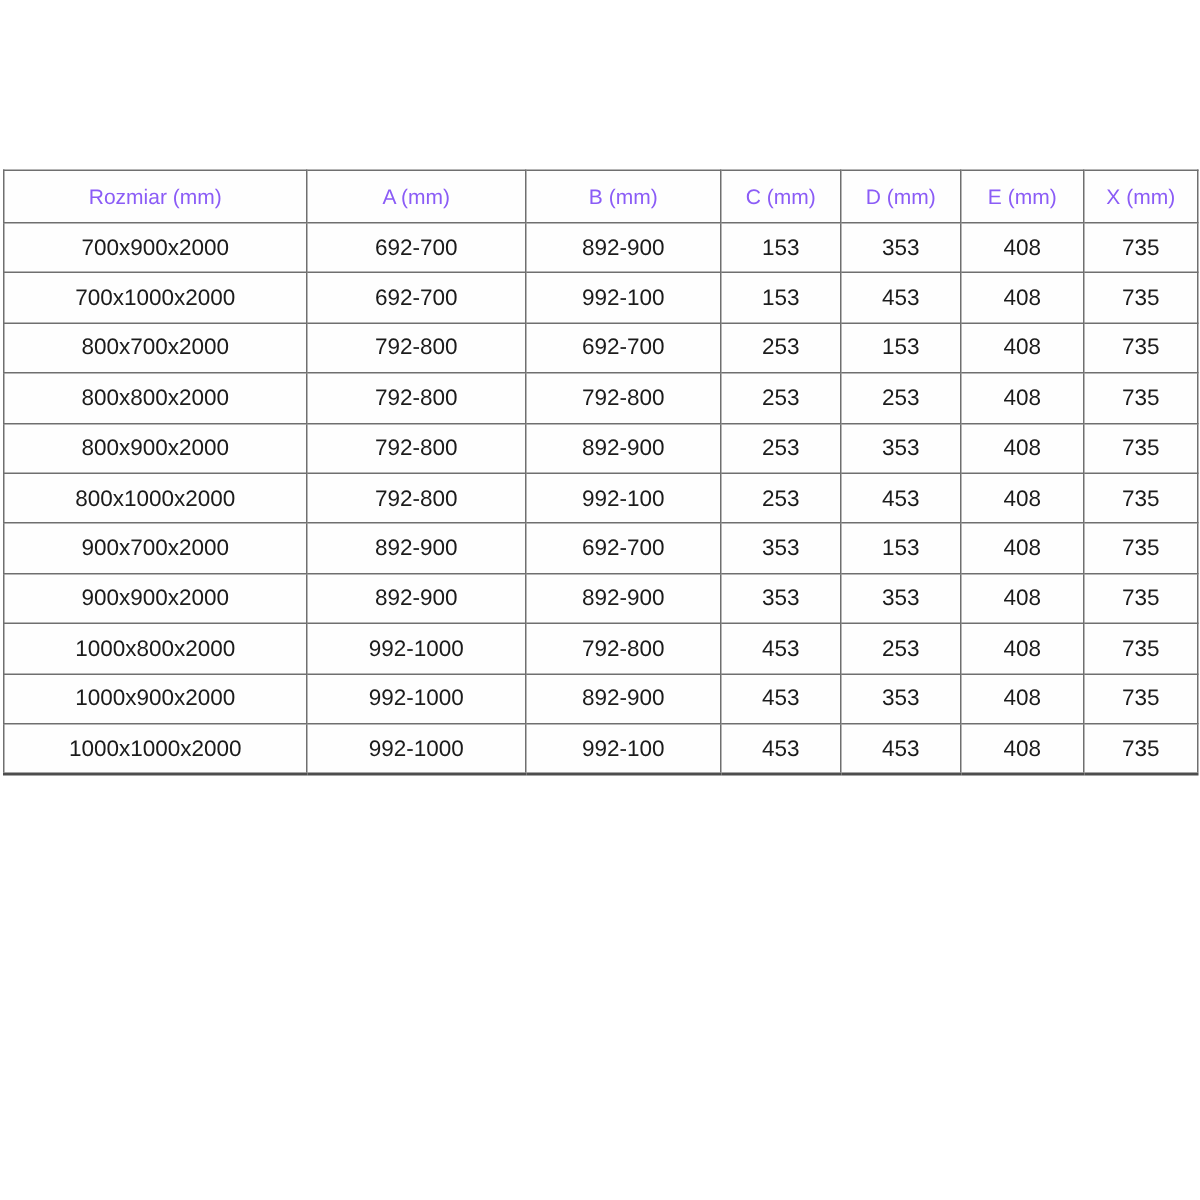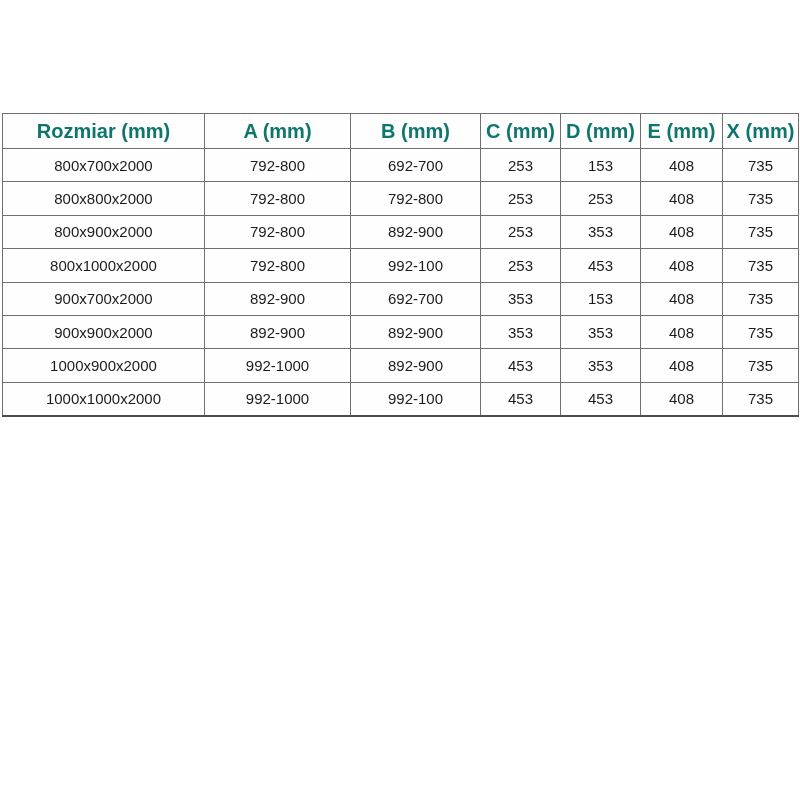--- a/index.html
+++ b/index.html
@@ -35,23 +35,23 @@
   table.size-table td {
     border: 1px solid #6f6f6f;
     text-align: center;
     vertical-align: middle;
     padding: 0 2px;
     white-space: nowrap;
     overflow: hidden;
   }
   table.size-table th {
     height: 34px;
-    font-size: 20px;
-    font-weight: 700;
-    color: #0f766e;
+    font-size: 14px;
+    font-weight: 400;
+    color: #8b5cf6;
   }
   table.size-table td {
     height: 32.4px;
     font-size: 15px;
     font-weight: 400;
     color: #1b1b1b;
   }
   table.size-table tbody tr:last-child td {
     border-bottom-width: 2px;
     border-bottom-color: #4d4d4d;
@@ -76,20 +76,38 @@
           <th>Rozmiar (mm)</th>
           <th>A (mm)</th>
           <th>B (mm)</th>
           <th>C (mm)</th>
           <th>D (mm)</th>
           <th>E (mm)</th>
           <th>X (mm)</th>
         </tr>
     </thead>
     <tbody>
+        <tr>
+          <td>700x900x2000</td>
+          <td>692-700</td>
+          <td>892-900</td>
+          <td>153</td>
+          <td>353</td>
+          <td>408</td>
+          <td>735</td>
+        </tr>
+        <tr>
+          <td>700x1000x2000</td>
+          <td>692-700</td>
+          <td>992-100</td>
+          <td>153</td>
+          <td>453</td>
+          <td>408</td>
+          <td>735</td>
+        </tr>
         <tr>
           <td>800x700x2000</td>
           <td>792-800</td>
           <td>692-700</td>
           <td>253</td>
           <td>153</td>
           <td>408</td>
           <td>735</td>
         </tr>
         <tr>
@@ -131,20 +149,29 @@
         <tr>
           <td>900x900x2000</td>
           <td>892-900</td>
           <td>892-900</td>
           <td>353</td>
           <td>353</td>
           <td>408</td>
           <td>735</td>
         </tr>
         <tr>
+          <td>1000x800x2000</td>
+          <td>992-1000</td>
+          <td>792-800</td>
+          <td>453</td>
+          <td>253</td>
+          <td>408</td>
+          <td>735</td>
+        </tr>
+        <tr>
           <td>1000x900x2000</td>
           <td>992-1000</td>
           <td>892-900</td>
           <td>453</td>
           <td>353</td>
           <td>408</td>
           <td>735</td>
         </tr>
         <tr>
           <td>1000x1000x2000</td>

